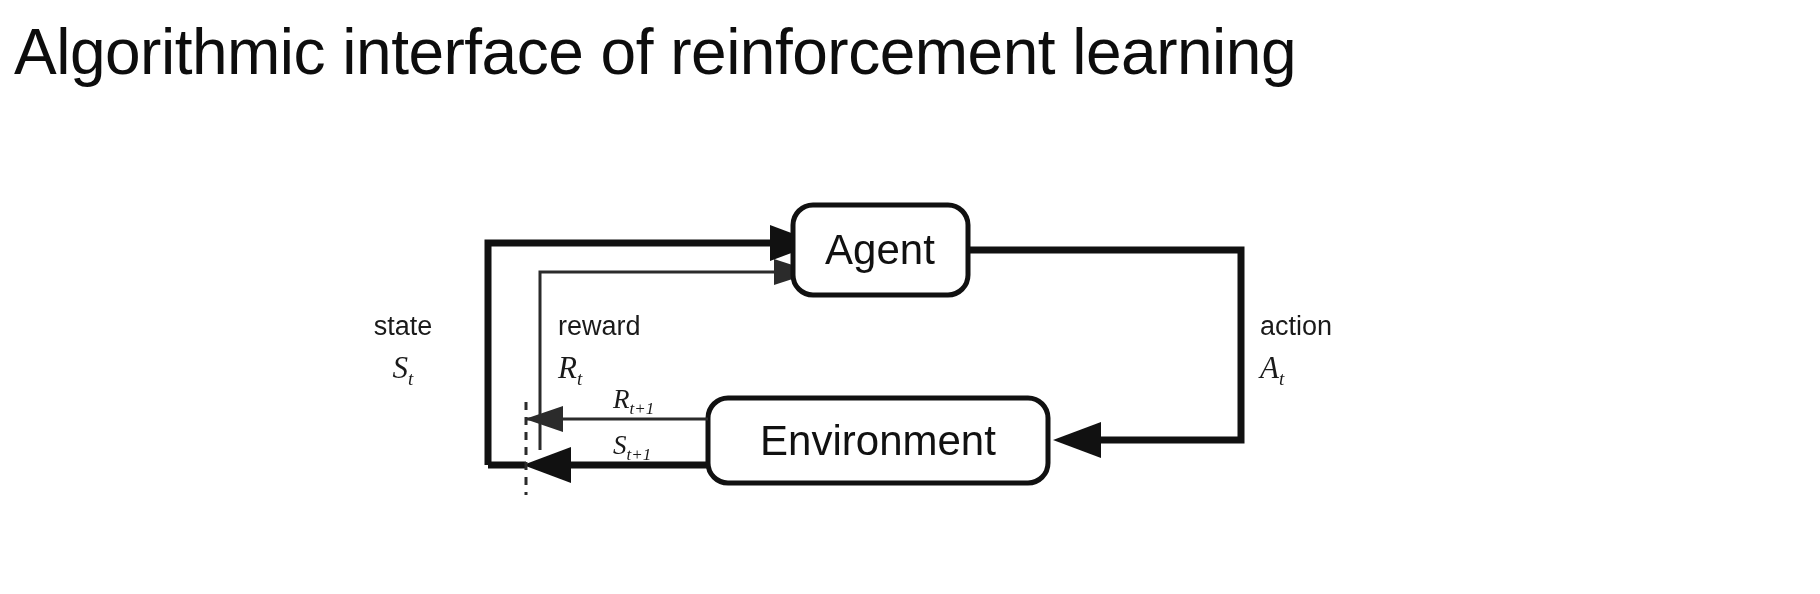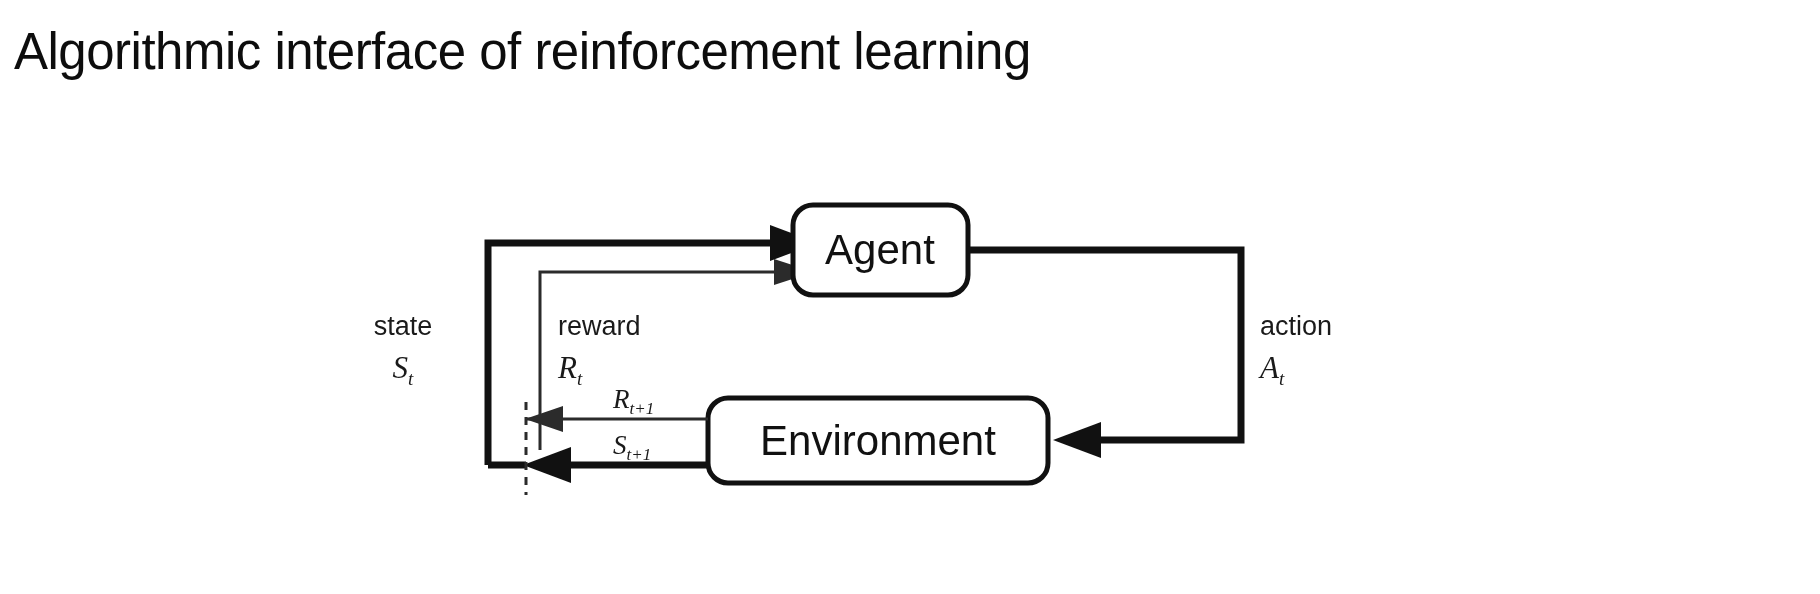--- a/index.html
+++ b/index.html
@@ -20,21 +20,21 @@
     height: 594px;
     background: #ffffff;
   }
   #slide-title {
     position: absolute;
     left: 14px;
     top: 4px;
     width: 1800px;
     font-family: "Liberation Sans", sans-serif;
     font-weight: 300;
-    font-size: 51px;
+    font-size: 64px;
     line-height: 96px;
     letter-spacing: -0.5px;
     color: #0d0d0d;
     white-space: nowrap;
   }
   #diagram {
     position: absolute;
     left: 0;
     top: 120px;
     width: 1820px;

